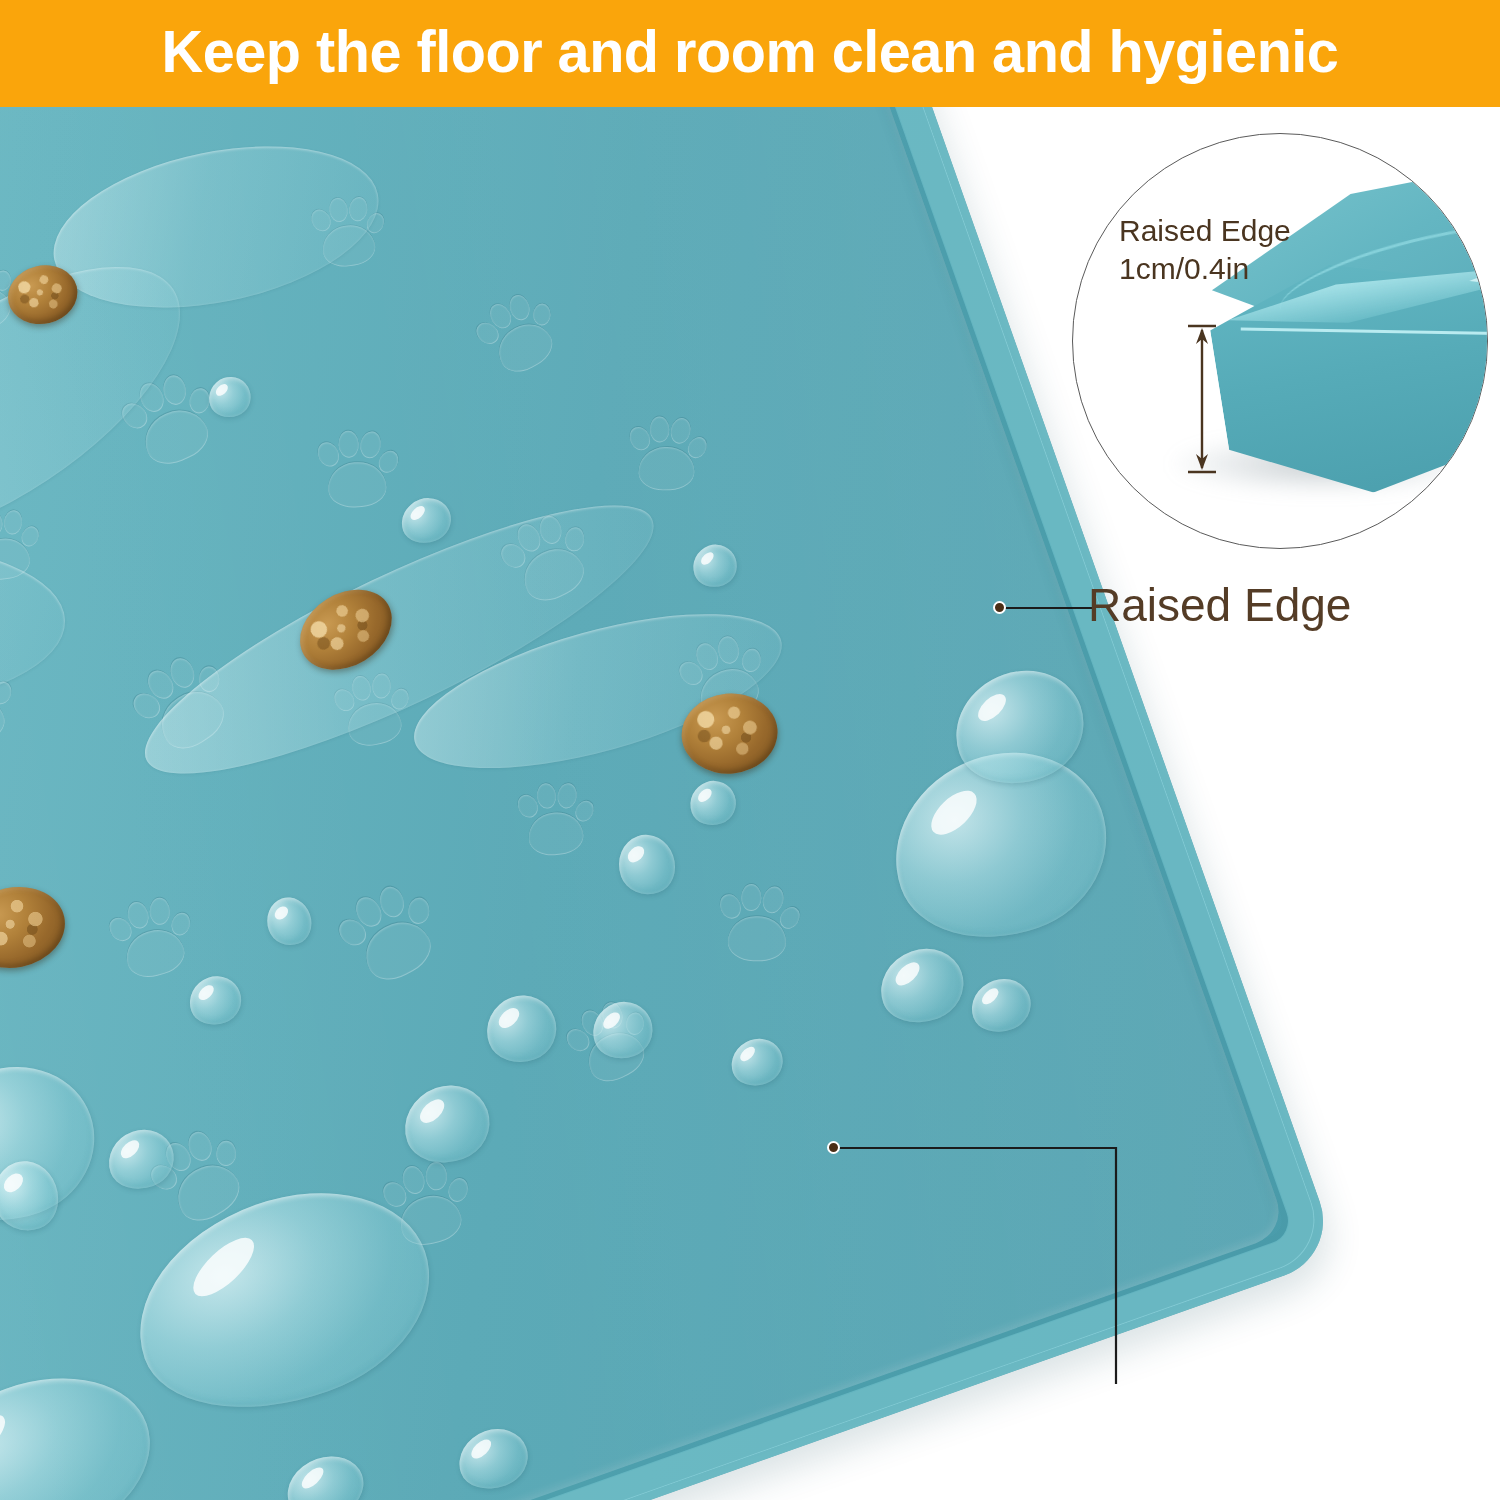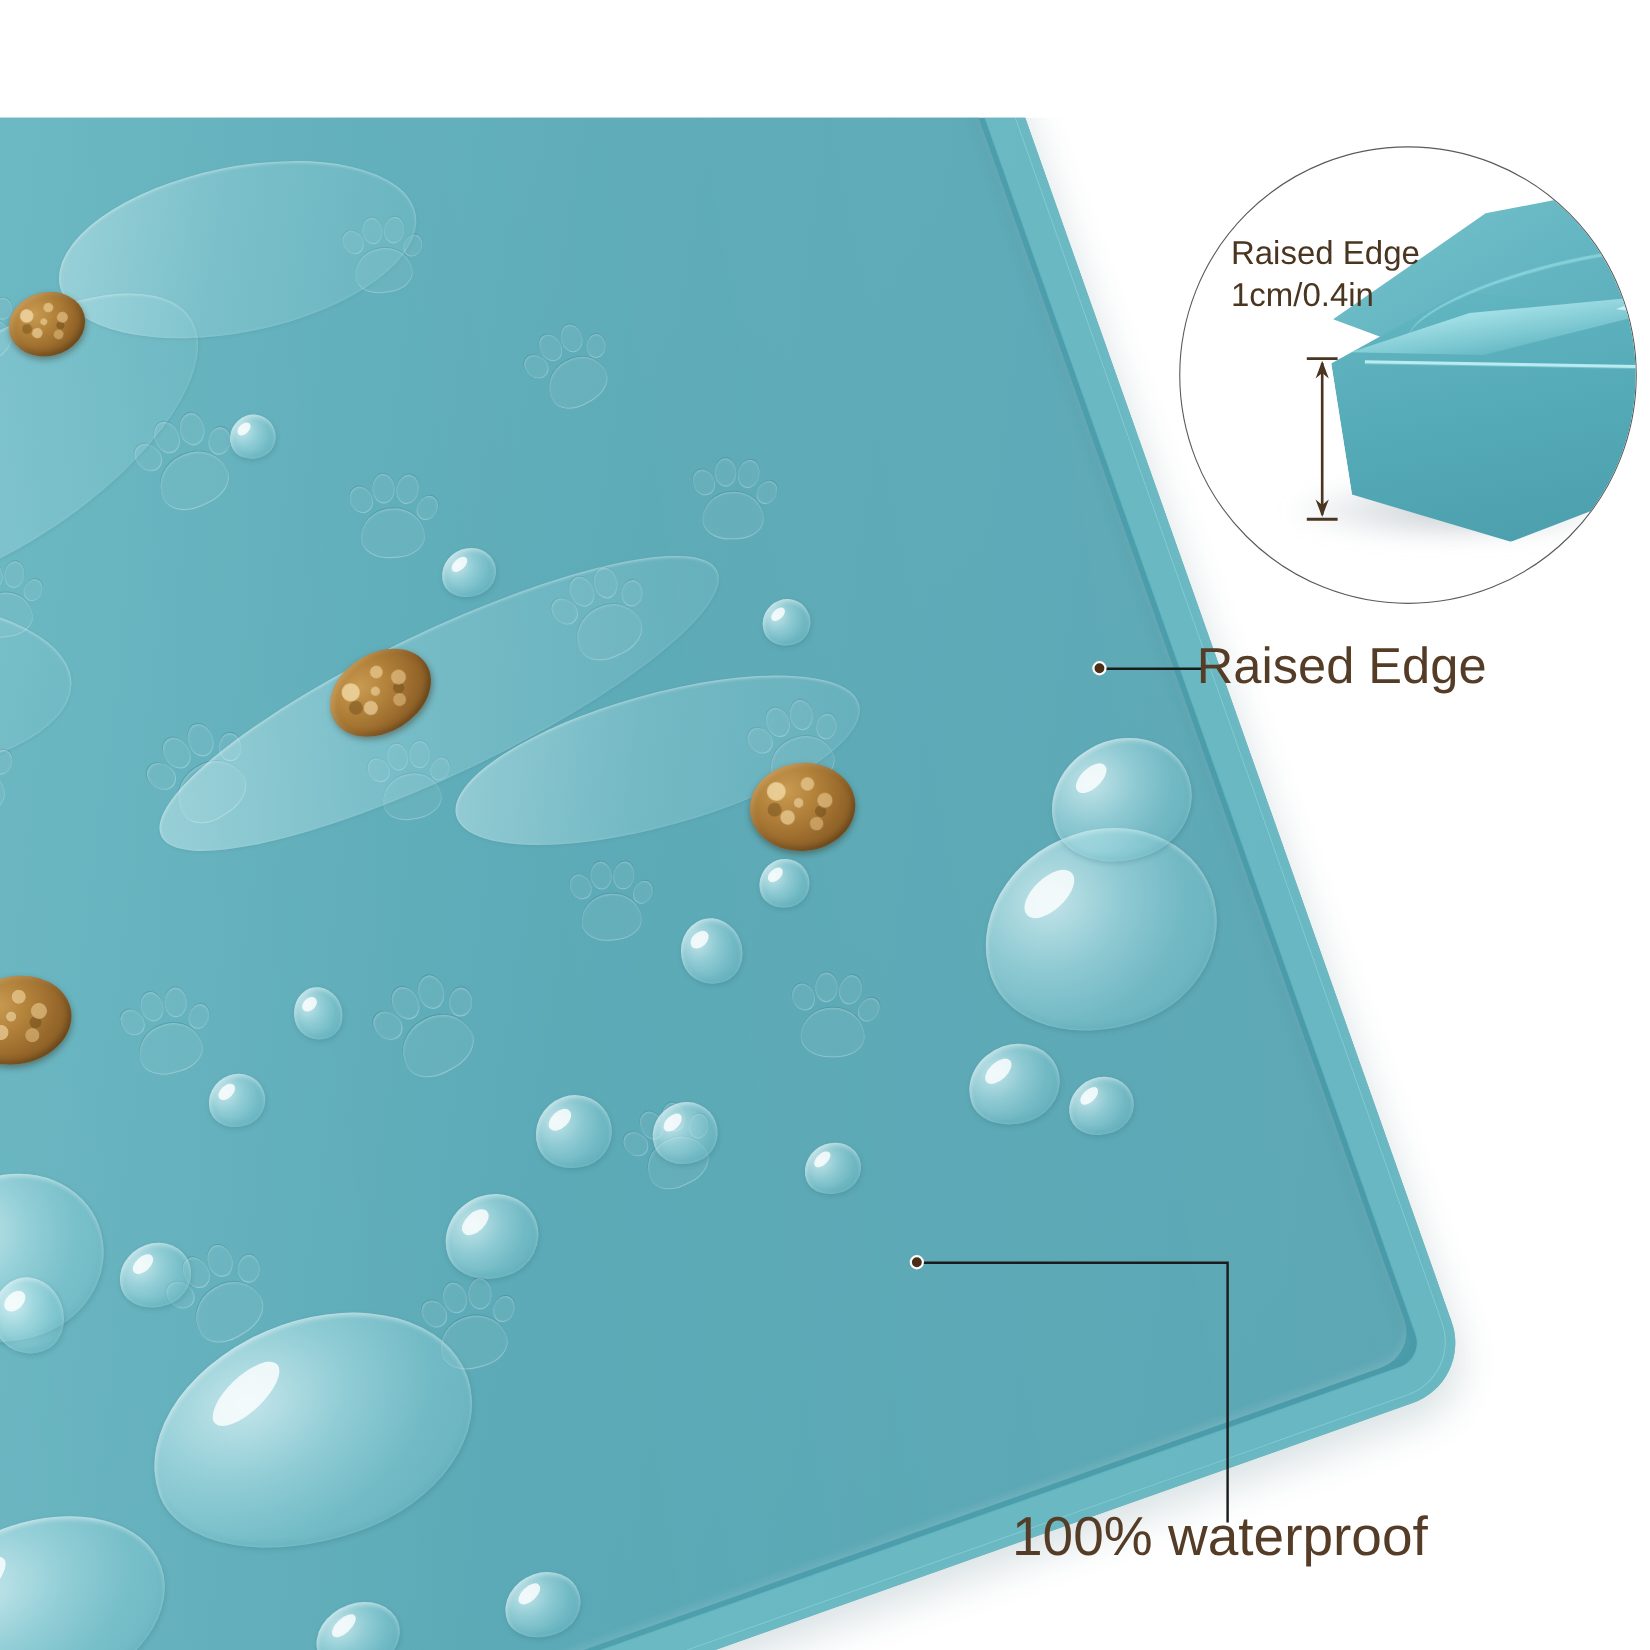--- a/index.html
+++ b/index.html
@@ -312,20 +312,23 @@
     border: 2.5px solid #ffffff;
     box-sizing: border-box;
     z-index: 36;
   }
 </style>
 </head>
 <body>
 
 <div id="stage">
 
+  <div id="banner">
+    <div id="banner-text">Keep the floor and room clean and hygienic</div>
+  </div>
 
   <div id="photo">
 
     <div class="mat">
       <div class="mat-rim"></div>
       <div class="mat-wall"></div>
 
       <div class="mat-well">
         <div class="mat-sheen"></div>
 
@@ -537,15 +540,14 @@
   <svg class="leader" style="left:995px;top:600px;width:100px;height:16px" viewBox="0 0 100 16">
     <line x1="6" y1="8" x2="98" y2="8" stroke="#1b1b1b" stroke-width="2.2"></line>
   </svg>
   <div class="anchor-dot" style="left:993px;top:601px;"></div>
   <div class="callout-text" id="label-raised-edge">Raised Edge</div>
 
   <svg class="leader" style="left:826px;top:1140px;width:300px;height:250px" viewBox="0 0 300 250">
     <polyline points="10,8 290,8 290,244" fill="none" stroke="#1b1b1b" stroke-width="2.2"></polyline>
   </svg>
   <div class="anchor-dot" style="left:827px;top:1141px;"></div>
-  <div class="callout-text" id="label-waterproof">100% waterproof</div>
 
 </div>
 
 </body></html>

